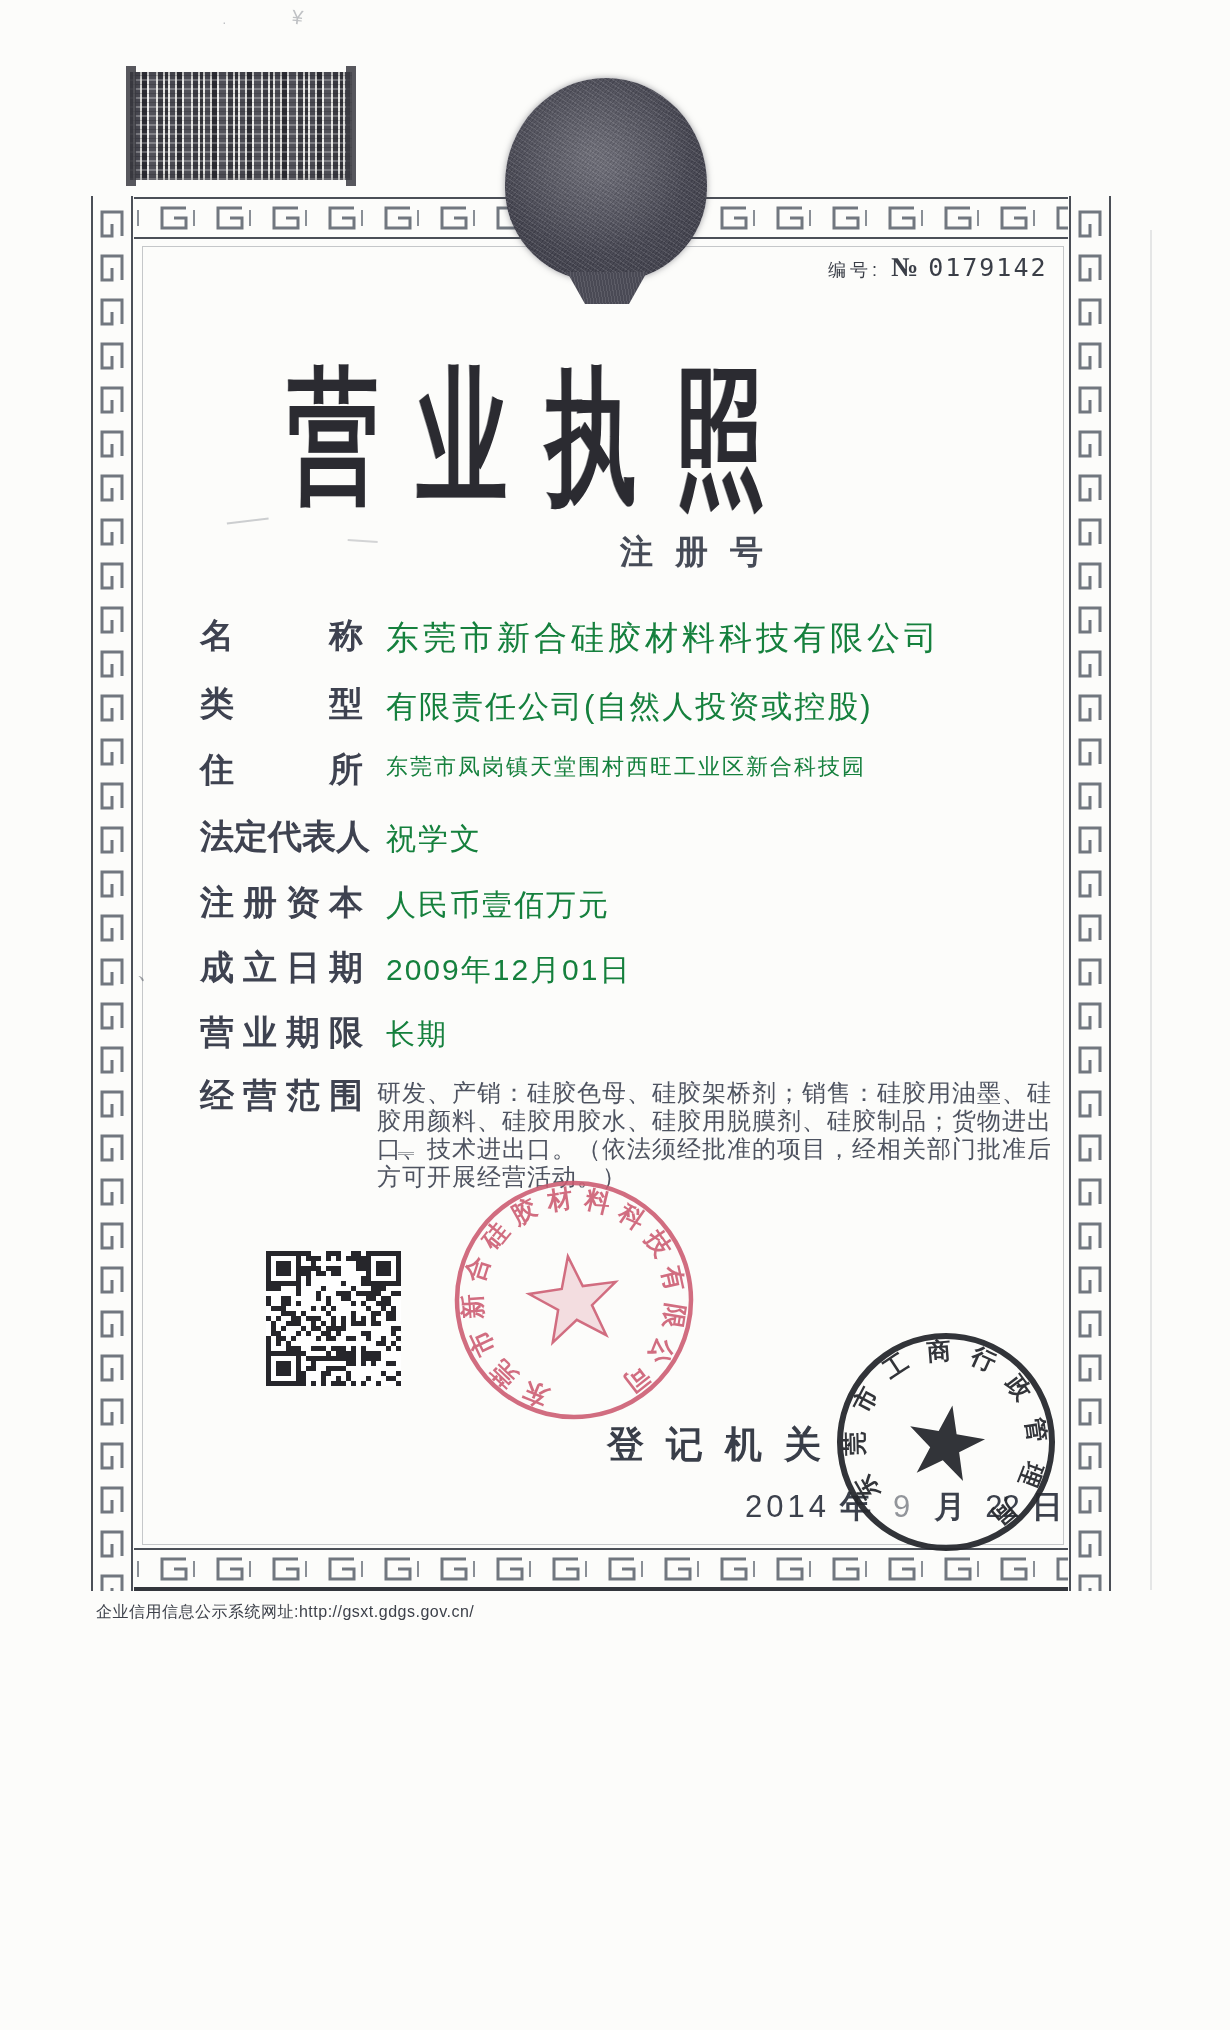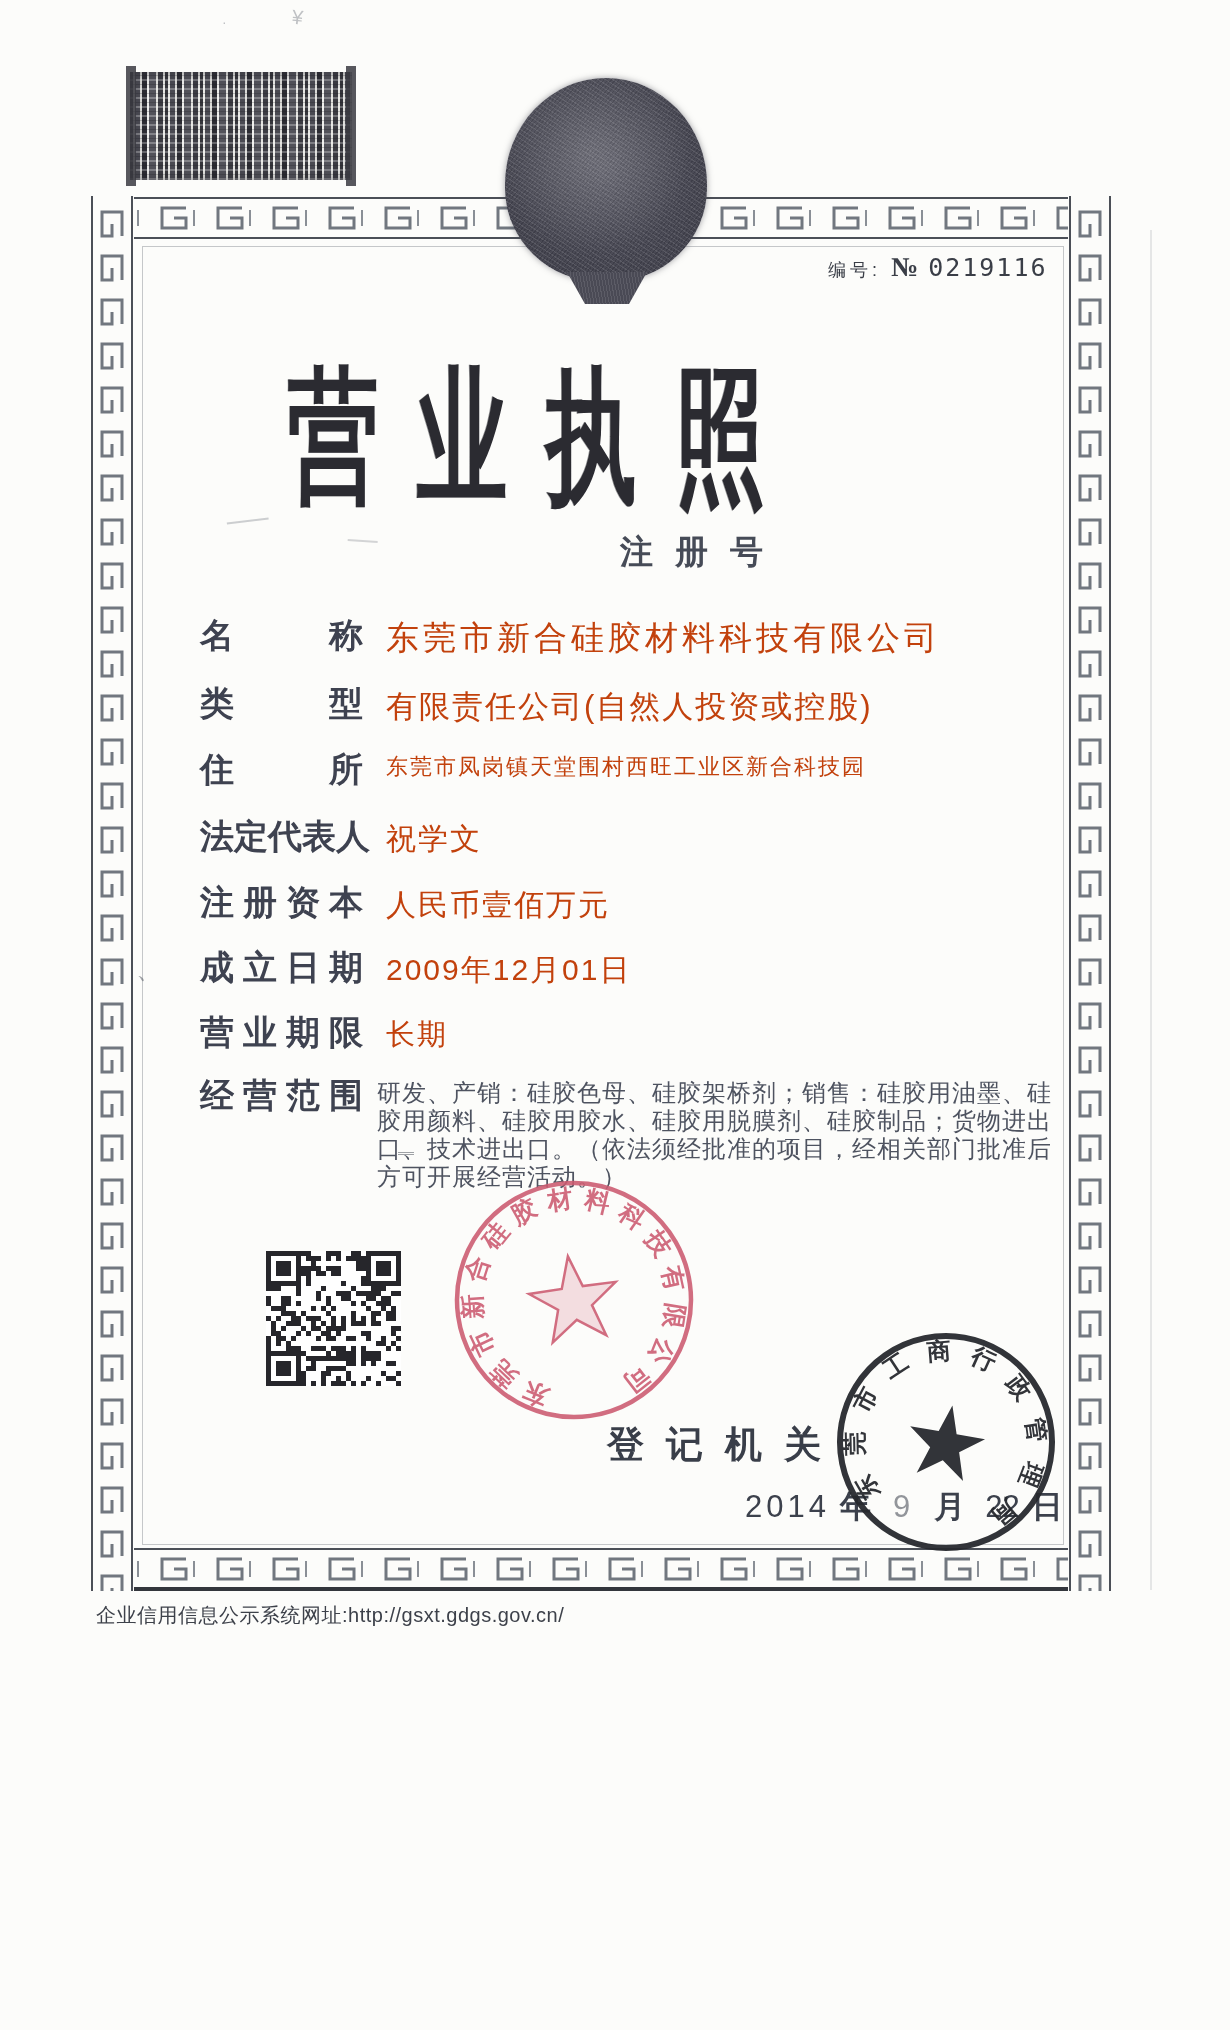--- a/index.html
+++ b/index.html
@@ -44,21 +44,21 @@
     text-shadow:1px 1px 0 rgba(252,252,250,.25), -1px 0 0 rgba(43,43,49,.5);}
 
   #regline{left:620px;top:530px;display:flex;align-items:baseline;color:#4b505c;}
   #regline .lab{font-size:33px;letter-spacing:22px;font-weight:600;color:#464b57;}
   #regline .num{font-size:31px;margin-left:16px;letter-spacing:1px;font-family:"DejaVu Sans",sans-serif;}
 
   
   .row{position:absolute;left:200px;width:880px;height:52px;}
   .flabel{position:absolute;left:0;top:0;width:163px;display:flex;justify-content:space-between;
     font-size:34px;font-weight:600;color:#3e4250;}
-  .fvalue{position:absolute;left:186px;top:5px;font-size:30px;color:#c2410c;letter-spacing:2px;white-space:nowrap;}
+  .fvalue{position:absolute;left:186px;top:5px;font-size:30px;color:#15803d;letter-spacing:2px;white-space:nowrap;}
   #row-name .fvalue{font-size:33px;letter-spacing:4px;top:3px;}
   #row-type .fvalue{font-size:31px;letter-spacing:2px;}
   #row-address .fvalue{font-size:22px;letter-spacing:2px;}
   #row-term .fvalue{font-size:29px;}
   #row-scope .fvalue{left:177px;top:6px;width:678px;font-size:24px;line-height:28px;
     letter-spacing:1px;white-space:normal;color:#4e5360;}
 
   
   #qr{left:266px;top:1251px;width:135px;height:135px;display:grid;
     grid-template-columns:repeat(27,1fr);grid-template-rows:repeat(27,1fr);background:#fff;}
@@ -71,21 +71,21 @@
 
   
   #registrar{left:607px;top:1420px;font-size:37px;font-weight:600;letter-spacing:22px;color:#393e49;white-space:nowrap;}
   #issue-date{left:745px;top:1486px;display:flex;align-items:baseline;font-size:31px;color:#3c414c;white-space:nowrap;}
   #issue-date span{display:inline-block;}
   #issue-date .y{letter-spacing:4px;} #issue-date .u1{margin-left:10px;font-weight:600;}
   #issue-date .m{margin-left:22px;opacity:.55;} #issue-date .u2{margin-left:24px;font-weight:600;}
   #issue-date .d{margin-left:20px;} #issue-date .u3{margin-left:12px;font-weight:600;}
 
   
-  #footer-left{left:96px;top:1602px;font-size:20px;color:#3d414a;letter-spacing:.5px;}
+  #footer-left{left:96px;top:1602px;font-size:16px;color:#3d414a;letter-spacing:.5px;}
   #footer-right{left:708px;top:1601px;font-size:20px;color:#383c45;letter-spacing:.5px;}
 
   
   .art{position:absolute;color:rgba(100,105,115,.4);}
   #art1{left:292px;top:6px;font-size:20px;transform:rotate(6deg);}
   #art2{left:222px;top:14px;font-size:14px;}
   #art3{left:226px;top:508px;width:42px;height:12px;border-bottom:2px solid rgba(115,120,130,.35);transform:rotate(-7deg);}
   #art4{left:348px;top:530px;width:30px;height:10px;border-bottom:2px solid rgba(115,120,130,.3);transform:rotate(4deg);}
   #art5{left:136px;top:952px;font-size:26px;color:rgba(85,90,100,.55);}
   #art6{left:398px;top:1152px;width:16px;height:4px;border-top:3px double rgba(80,85,95,.55);}
@@ -141,21 +141,21 @@
   <div id="barcode" class="abs"></div>
 
   <div id="emblem" class="abs">
     <div class="disc"></div>
     <div class="base"></div>
   </div>
 
   <div id="serial" class="abs">
     <span class="lab">编号:</span>
     <span class="no">№</span>
-    <span class="digits">0219116</span>
+    <span class="digits">0179142</span>
   </div>
 
   <div id="title" class="abs">营业执照</div>
 
   <div id="regline" class="abs">
     <span class="lab">注册号</span>
   </div>
 
   <div class="row" id="row-name" style="top:613px">
     <div class="flabel">

